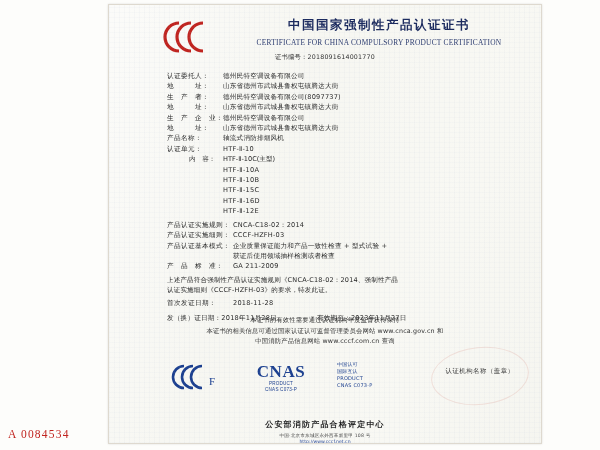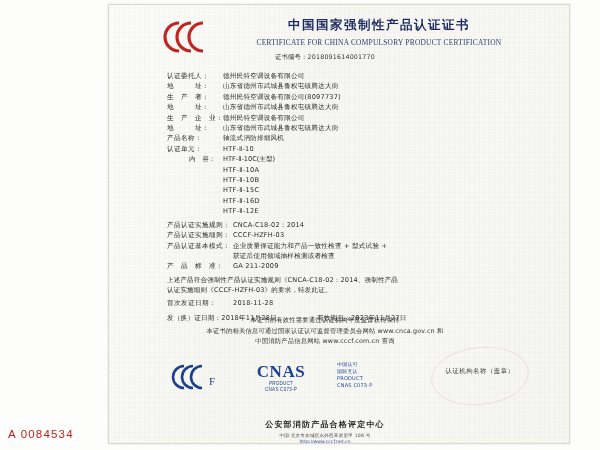--- a/index.html
+++ b/index.html
@@ -23,21 +23,20 @@
   .sheet {
     position: absolute;
     left: 108px;
     top: 4px;
     width: 432px;
     height: 438px;
     background: #f7f7f2;
     border: 1px solid #ded9cf;
     box-shadow: 0 0 2px rgba(0,0,0,0.12);
     overflow: hidden;
-    padding-left: 28px;
   }
   .sheet::before {
     content: "";
     position: absolute;
     left: 0; top: 0; right: 0; bottom: 0;
     background:
       linear-gradient(110deg, rgba(255,255,255,0.55) 0%, rgba(245,245,238,0.1) 38%, rgba(250,250,245,0.45) 70%, rgba(240,240,232,0.2) 100%);
     pointer-events: none;
   }
   
@@ -272,21 +271,21 @@
     color: #2a4a9a;
     text-decoration: underline;
     line-height: 6px;
   }
 
   
   .serial {
     position: absolute;
     left: 8px;
     top: 428px;
-    font-family: Liberation Sans, sans-serif;
+    font-family: Liberation Serif, serif;
     font-size: 11.5px;
     color: #c0241f;
     letter-spacing: 1.2px;
   }
 </style>
 </head>
 <body>
 
 <div class="page">
 

